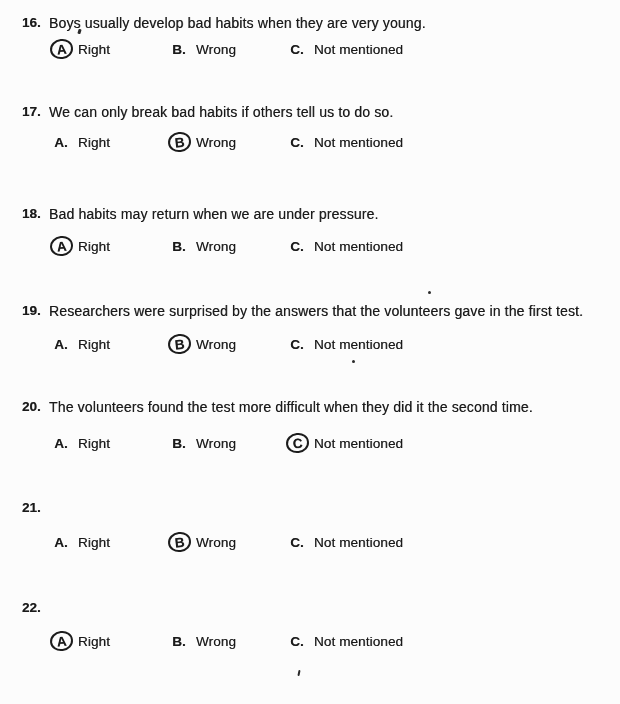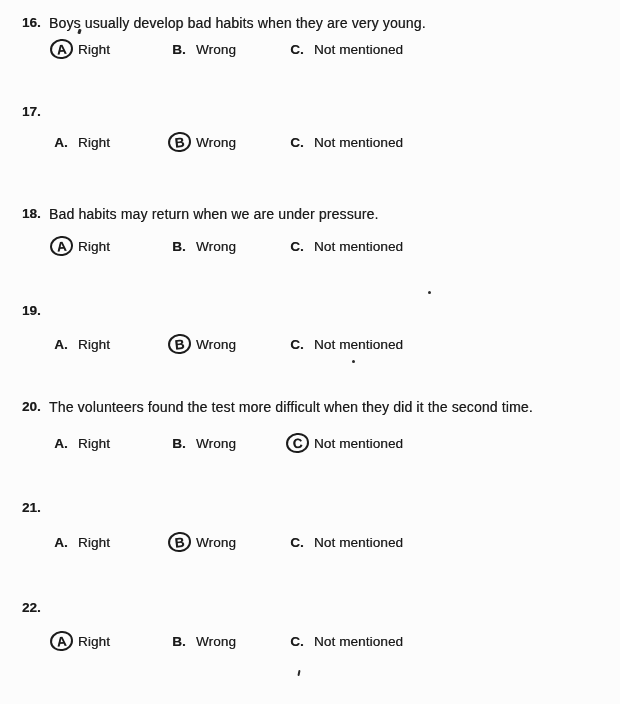--- a/index.html
+++ b/index.html
@@ -63,20 +63,21 @@
             <span class="olabel">Wrong</span>
           </div>
           <div class="opt" style="left: 280px;">
             <span class="letter">C.</span>
             <span class="olabel">Not mentioned</span>
           </div>
         </div>
       </div>
       <div class="q" style="top: 104px;">
         <span class="qnum">17.</span>
+        <span class="stem">We can only break bad habits if others tell us to do so.</span>
         <div class="optrow" style="top: 27px;">
           <div class="opt" style="left: 44px;">
             <span class="letter">A.</span>
             <span class="olabel">Right</span>
           </div>
           <div class="opt" style="left: 162px;">
             <span class="letter circled">B</span>
             <span class="olabel">Wrong</span>
           </div>
           <div class="opt" style="left: 280px;">
@@ -98,20 +99,21 @@
             <span class="olabel">Wrong</span>
           </div>
           <div class="opt" style="left: 280px;">
             <span class="letter">C.</span>
             <span class="olabel">Not mentioned</span>
           </div>
         </div>
       </div>
       <div class="q" style="top: 303px;">
         <span class="qnum">19.</span>
+        <span class="stem">Researchers were surprised by the answers that the volunteers gave in the first test.</span>
         <div class="optrow" style="top: 30px;">
           <div class="opt" style="left: 44px;">
             <span class="letter">A.</span>
             <span class="olabel">Right</span>
           </div>
           <div class="opt" style="left: 162px;">
             <span class="letter circled">B</span>
             <span class="olabel">Wrong</span>
           </div>
           <div class="opt" style="left: 280px;">

